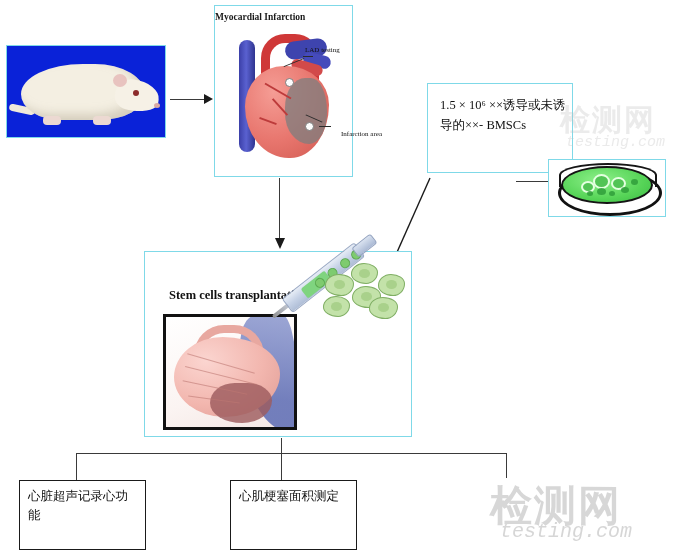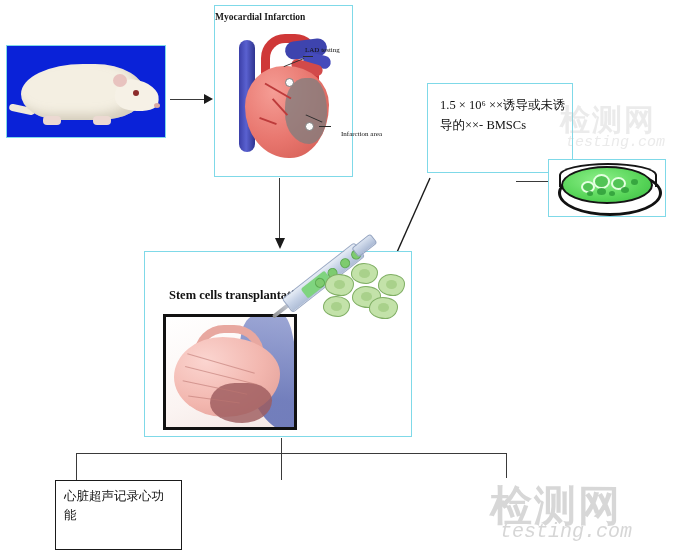--- a/index.html
+++ b/index.html
@@ -344,21 +344,20 @@
     border-radius: 50%;
     left: 28%; top: 26%;
     width: 44%; height: 46%;
   }
   
   .outcome-box {
     position: absolute;
     border: 1px solid #1a1a1a;
     background: #ffffff;
     box-sizing: border-box;
-    margin-left: 36px;
   }
   #outcome-1 { left: 19px;  top: 480px; width: 127px; height: 70px; }
   #outcome-2 { left: 230px; top: 480px; width: 127px; height: 70px; }
   #outcome-3 { left: 432px; top: 478px; width: 178px; height: 72px; }
   .outcome-text {
     position: absolute;
     left: 8px; top: 6px;
     right: 5px;
     font-size: 12.5px;
     line-height: 19px;
@@ -551,20 +550,23 @@
   <div class="line-v" style="left:281px; top:438px; height:42px;"></div>
   <div class="line-h" style="left:76px; top:453px; width:430px;"></div>
   <div class="line-v" style="left:76px; top:453px; height:27px;"></div>
   <div class="line-v" style="left:281px; top:453px; height:27px;"></div>
   <div class="line-v" style="left:506px; top:453px; height:25px;"></div>
 
   <div class="outcome-box" id="outcome-1">
     <div class="outcome-text">心脏超声记录心功能</div>
   </div>
 
+  <div class="outcome-box" id="outcome-2">
+    <div class="outcome-text">心肌梗塞面积测定</div>
+  </div>
 
 
   <div class="wm" id="wm-cn-top">检测网</div>
   <div class="wm" id="wm-en-top">testing.com</div>
   <div class="wm" id="wm-cn">检测网</div>
   <div class="wm" id="wm-en">testing.com</div>
 
 </div>
 
 </body></html>

